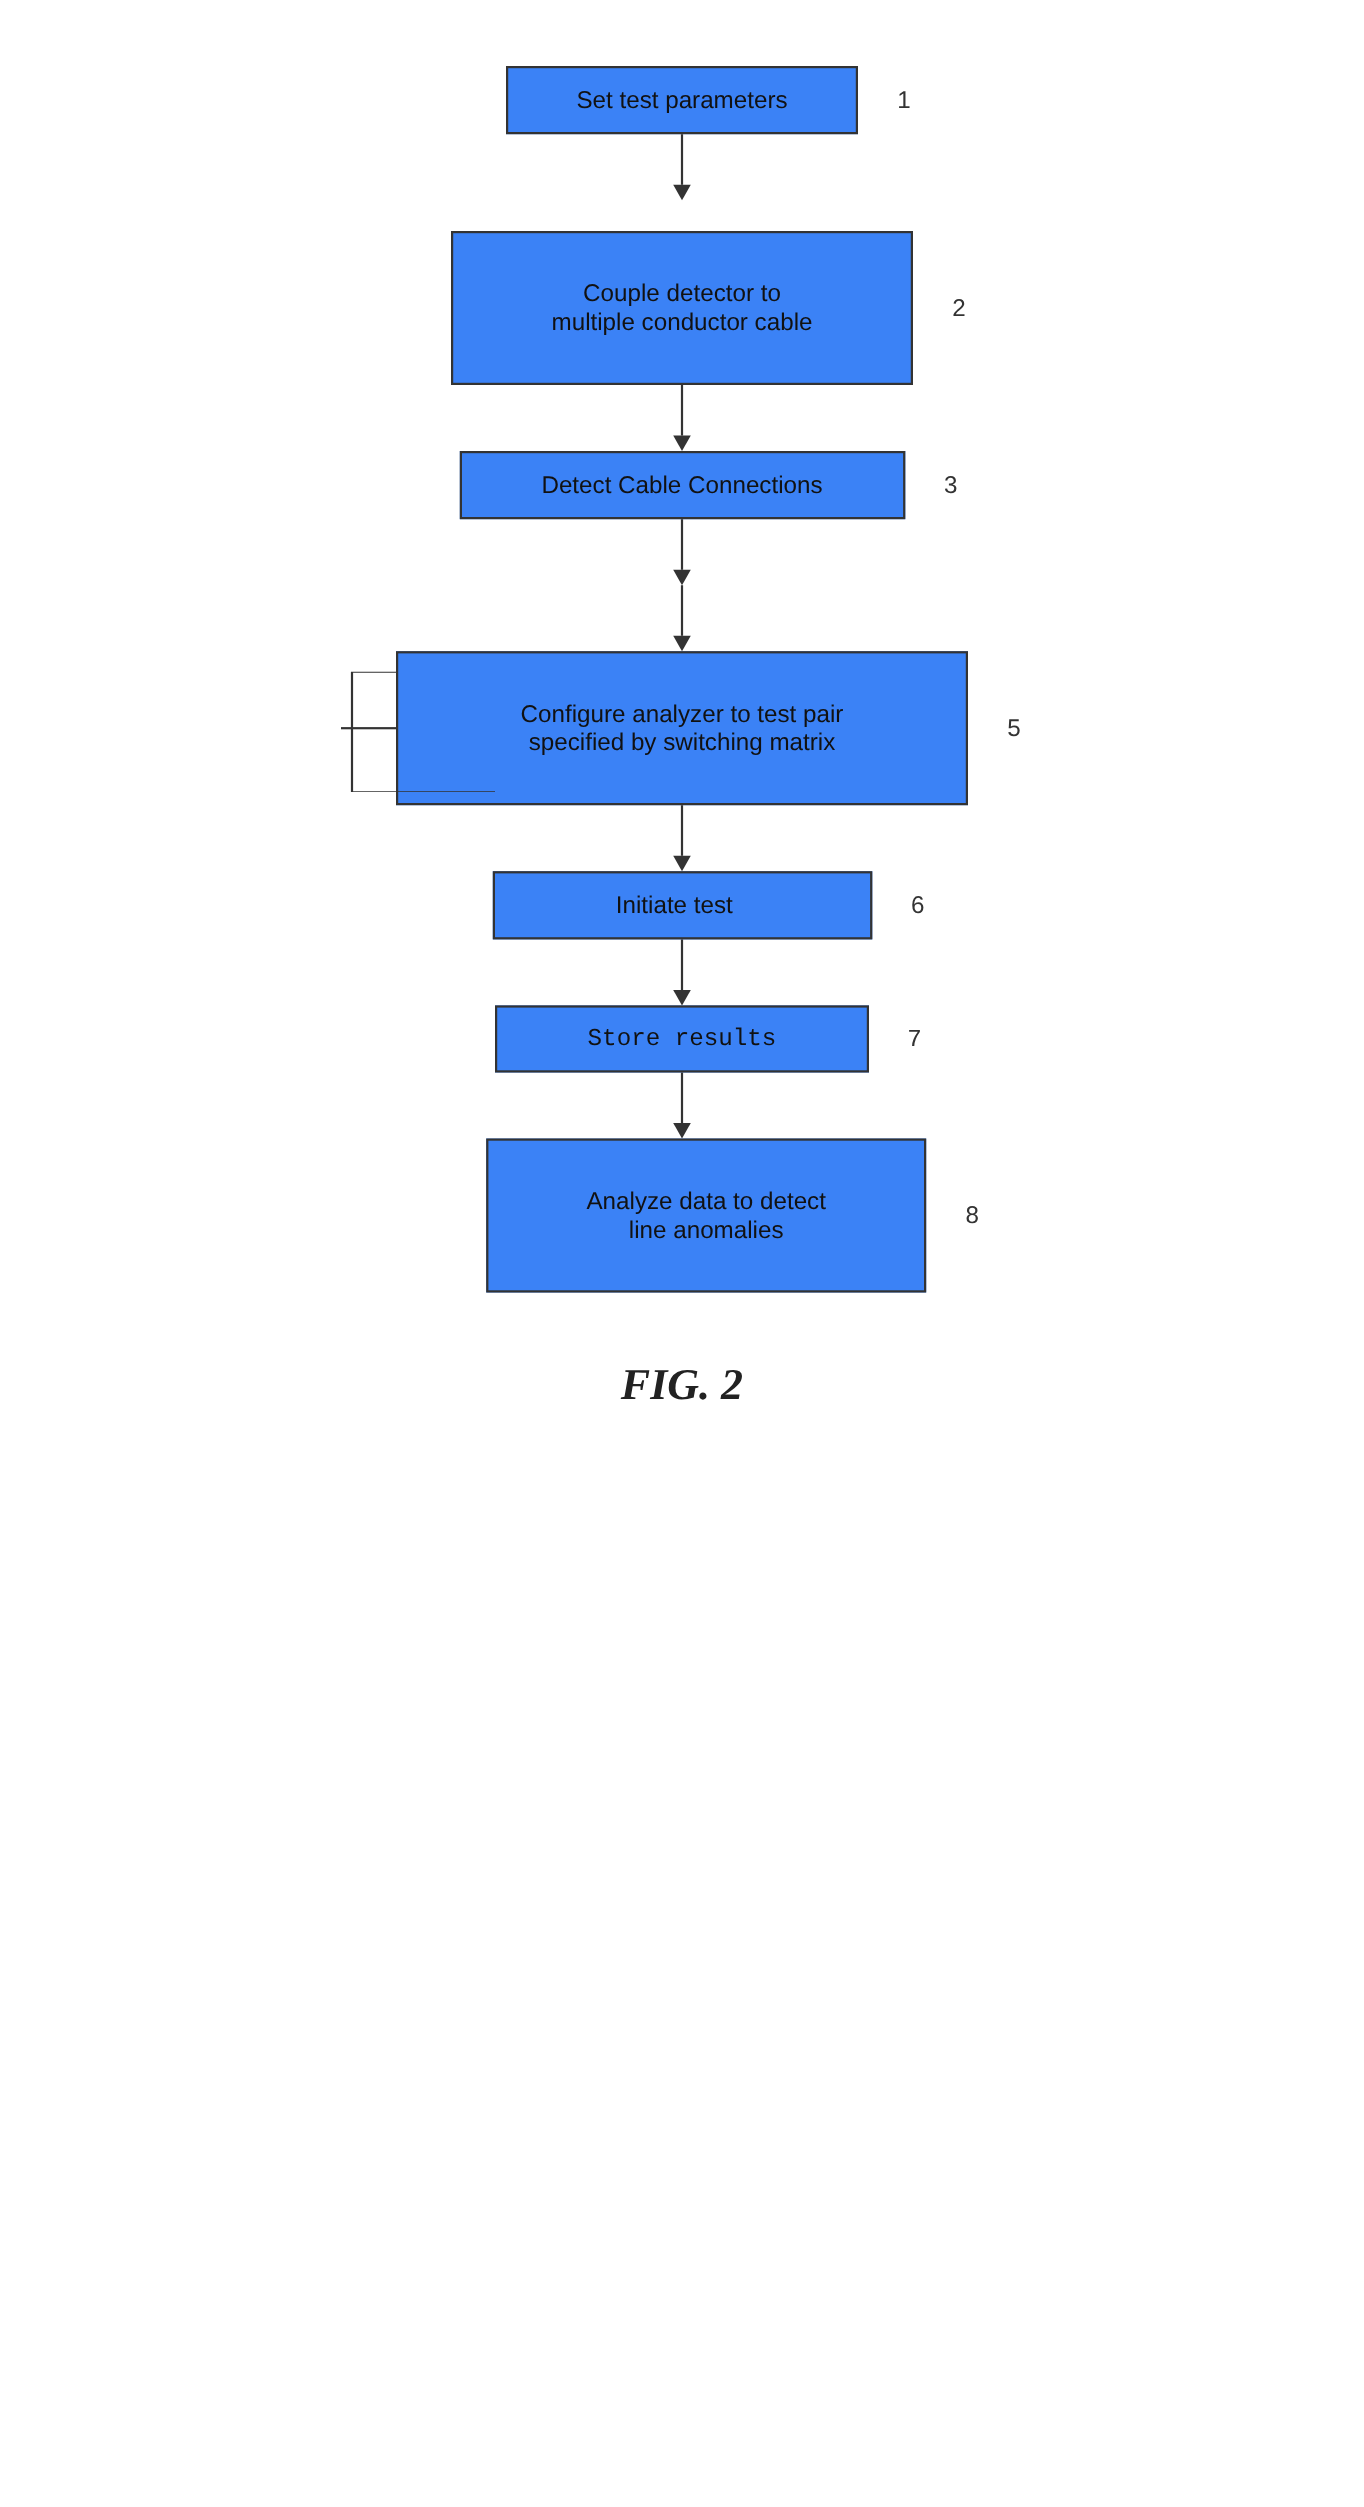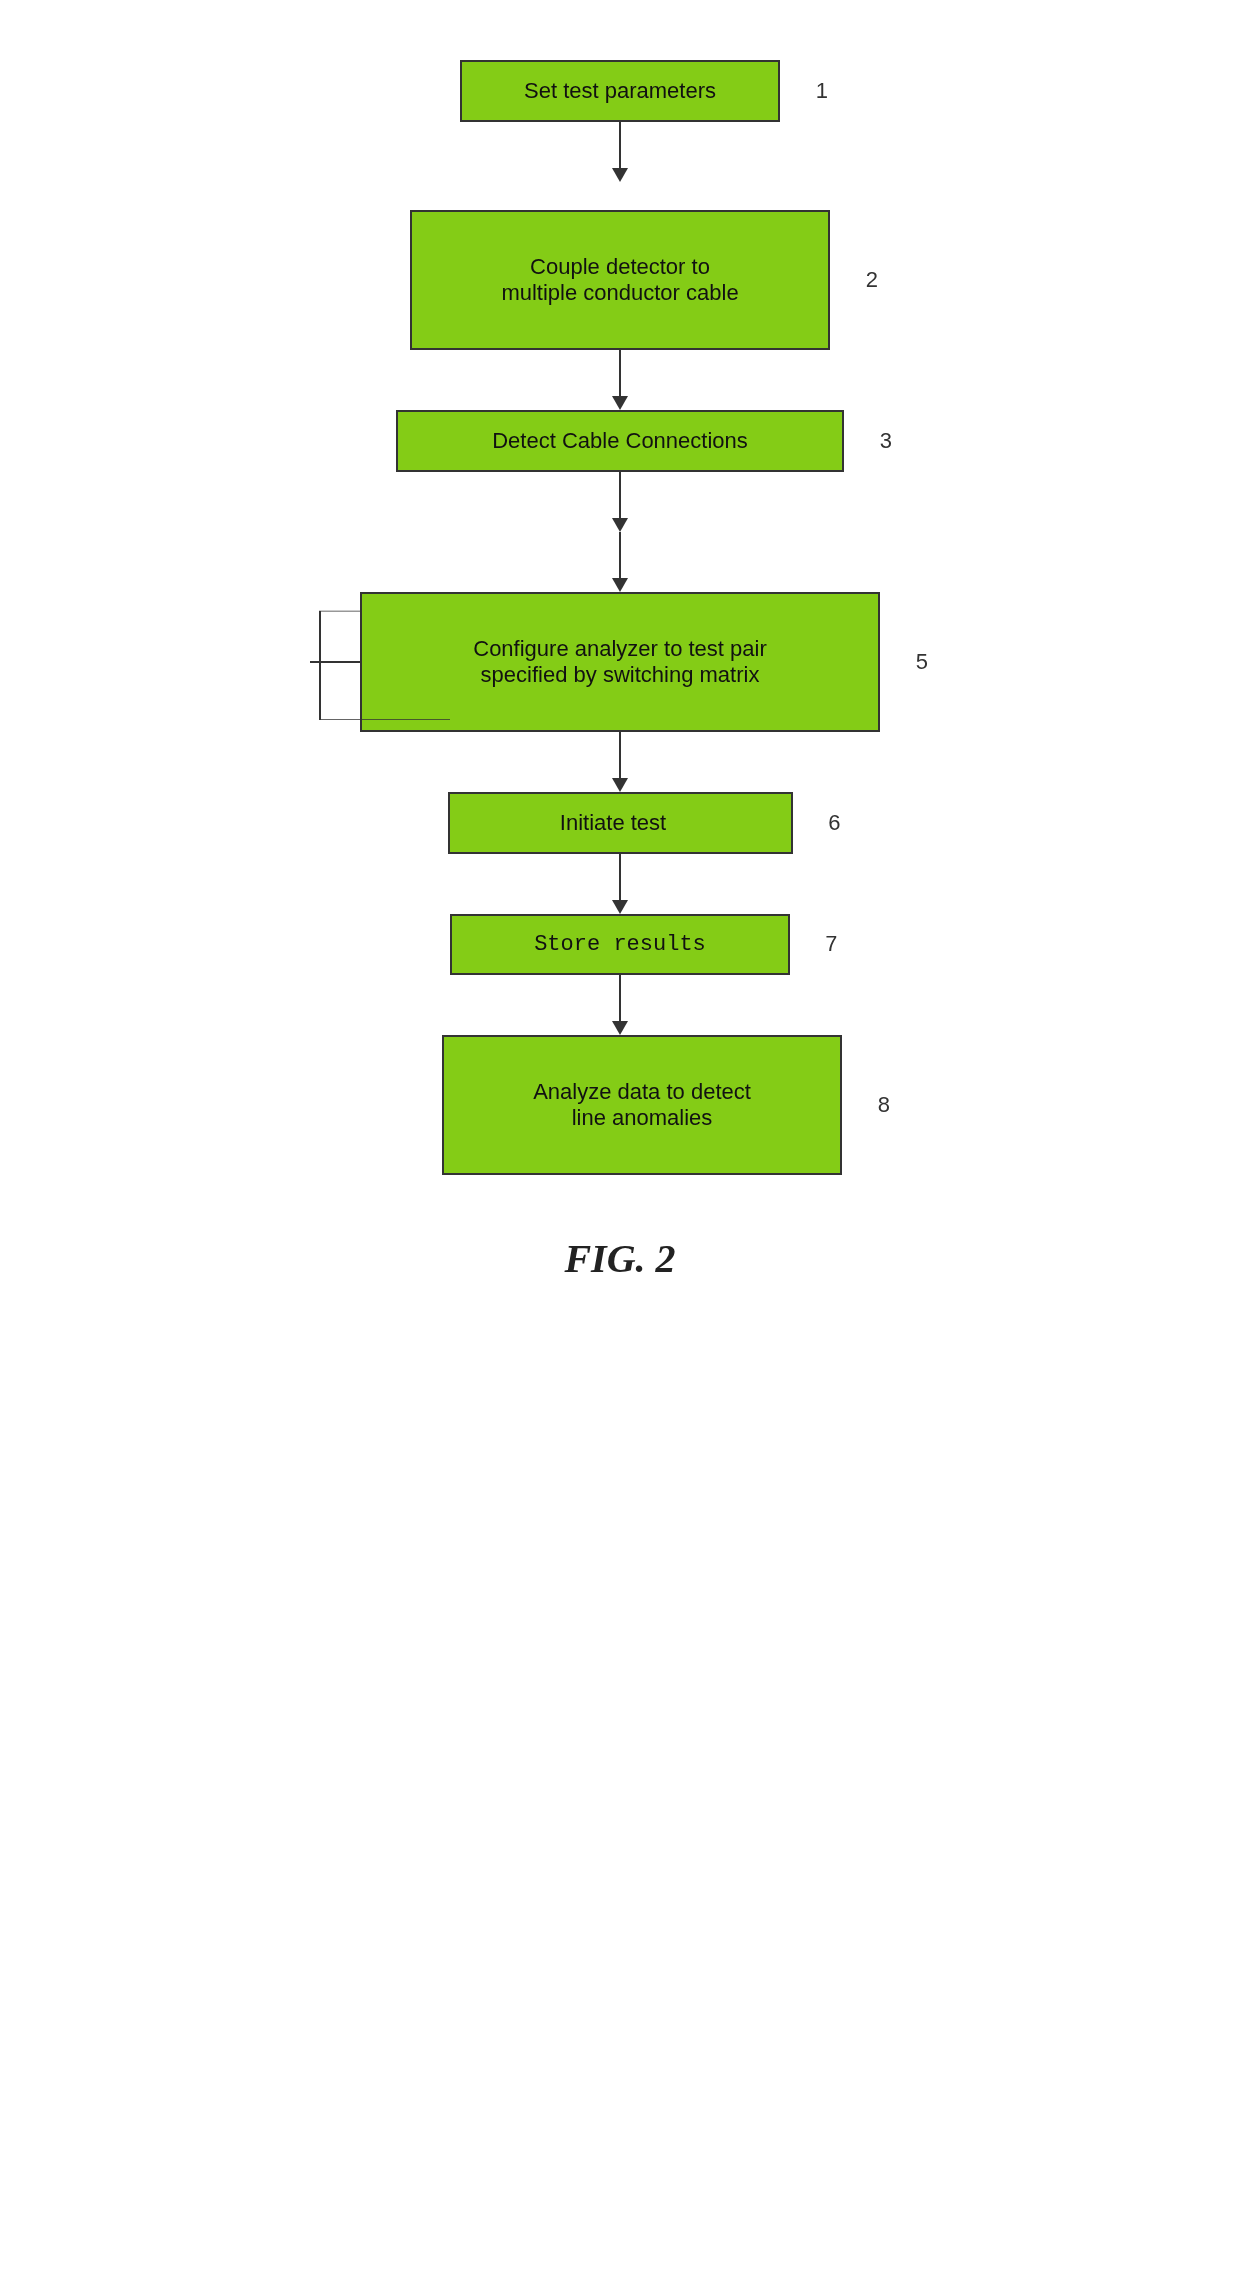--- a/index.html
+++ b/index.html
@@ -22,39 +22,39 @@
     .diagram-container {
       display: flex;
       flex-direction: column;
       align-items: center;
       width: 700px;
       position: relative;
     }
 
     .flow-box {
       border: 2px solid #333;
-      background: #84cc16;
+      background: #3b82f6;
       padding: 16px 24px;
       text-align: center;
       font-size: 22px;
       color: #111;
       position: relative;
     }
 
     .box-1 {
       width: 320px;
     }
 
     .box-2 {
       width: 420px;
       margin-top: 28px;
     }
 
     .box-3 {
-      width: 448px;
+      width: 405px;
     }
 
     .box-4 {
       width: 380px;
     }
 
     .box-5 {
       width: 520px;
     }
 

